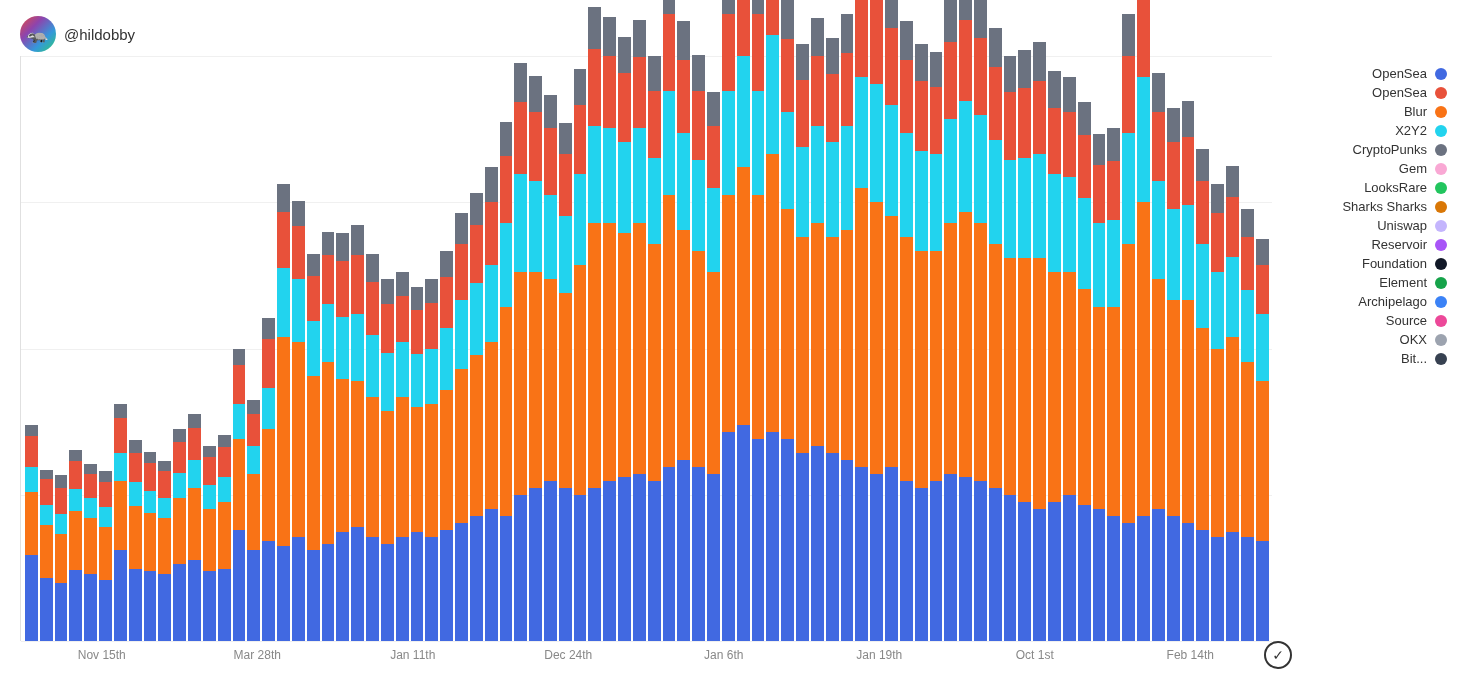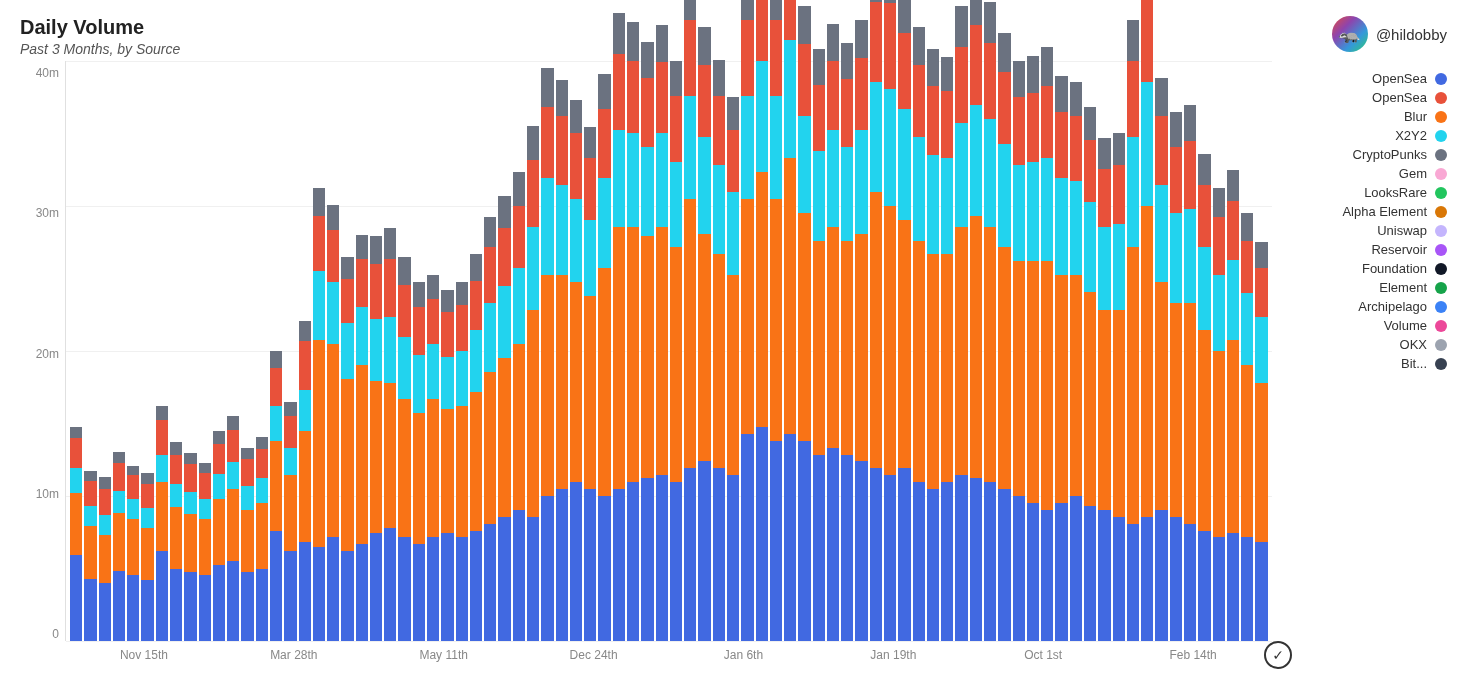--- a/index.html
+++ b/index.html
@@ -184,39 +184,28 @@
       justify-content: center;
       font-size: 14px;
       color: #333;
     }
   </style>
 </head>
 <body>
 
 <div class="container">
   <div class="header">
-    <div class="title-block">
-      <div class="chart-title">Daily Volume</div>
-      <div class="chart-subtitle">Past 3 Months, by Source</div>
-    </div>
     <div class="user-badge">
       <div class="avatar">🦡</div>
       <span>@hildobby</span>
     </div>
   </div>
 
   <div class="chart-area">
     <div class="chart-wrapper">
-      <div class="y-axis" id="y-axis">
-          <div class="y-label">40m</div>
-          <div class="y-label">30m</div>
-          <div class="y-label">20m</div>
-          <div class="y-label">10m</div>
-          <div class="y-label">0</div>
-        </div>
       <div class="chart-body">
         <div class="bars-and-grid" id="bars-grid">
           <div class="grid-lines" id="grid-lines">
               <div class="grid-line" style="top: 0%;"></div>
               <div class="grid-line" style="top: 25%;"></div>
               <div class="grid-line" style="top: 50%;"></div>
               <div class="grid-line" style="top: 75%;"></div>
               <div class="grid-line" style="top: 100%;"></div>
             </div>
           <div class="bars-container" id="bars-container">
@@ -971,21 +960,21 @@
                   <div class="bar-segment" style="height: 16.609%; background-color: rgb(34, 211, 238);"></div>
                   <div class="bar-segment" style="height: 12.1107%; background-color: rgb(232, 81, 58);"></div>
                   <div class="bar-segment" style="height: 6.57439%; background-color: rgb(107, 114, 128);"></div>
                 </div>
               </div>
             </div>
         </div>
         <div class="x-axis" id="x-axis">
             <div class="x-label">Nov 15th</div>
             <div class="x-label">Mar 28th</div>
-            <div class="x-label">May 11th</div>
+            <div class="x-label">Jan 11th</div>
             <div class="x-label">Dec 24th</div>
             <div class="x-label">Jan 6th</div>
             <div class="x-label">Jan 19th</div>
             <div class="x-label">Oct 1st</div>
             <div class="x-label">Feb 14th</div>
           </div>
       </div>
     </div>
 
     <div class="legend" id="legend">
@@ -1011,21 +1000,21 @@
         </div>
         <div class="legend-item">
           <span>Gem</span>
           <div class="legend-dot" style="background-color: rgb(249, 168, 212);"></div>
         </div>
         <div class="legend-item">
           <span>LooksRare</span>
           <div class="legend-dot" style="background-color: rgb(34, 197, 94);"></div>
         </div>
         <div class="legend-item">
-          <span>Alpha Element</span>
+          <span>Sharks Sharks</span>
           <div class="legend-dot" style="background-color: rgb(217, 119, 6);"></div>
         </div>
         <div class="legend-item">
           <span>Uniswap</span>
           <div class="legend-dot" style="background-color: rgb(196, 181, 253);"></div>
         </div>
         <div class="legend-item">
           <span>Reservoir</span>
           <div class="legend-dot" style="background-color: rgb(168, 85, 247);"></div>
         </div>
@@ -1035,21 +1024,21 @@
         </div>
         <div class="legend-item">
           <span>Element</span>
           <div class="legend-dot" style="background-color: rgb(22, 163, 74);"></div>
         </div>
         <div class="legend-item">
           <span>Archipelago</span>
           <div class="legend-dot" style="background-color: rgb(59, 130, 246);"></div>
         </div>
         <div class="legend-item">
-          <span>Volume</span>
+          <span>Source</span>
           <div class="legend-dot" style="background-color: rgb(236, 72, 153);"></div>
         </div>
         <div class="legend-item">
           <span>OKX</span>
           <div class="legend-dot" style="background-color: rgb(156, 163, 175);"></div>
         </div>
         <div class="legend-item">
           <span>Bit...</span>
           <div class="legend-dot" style="background-color: rgb(55, 65, 81);"></div>
         </div>

